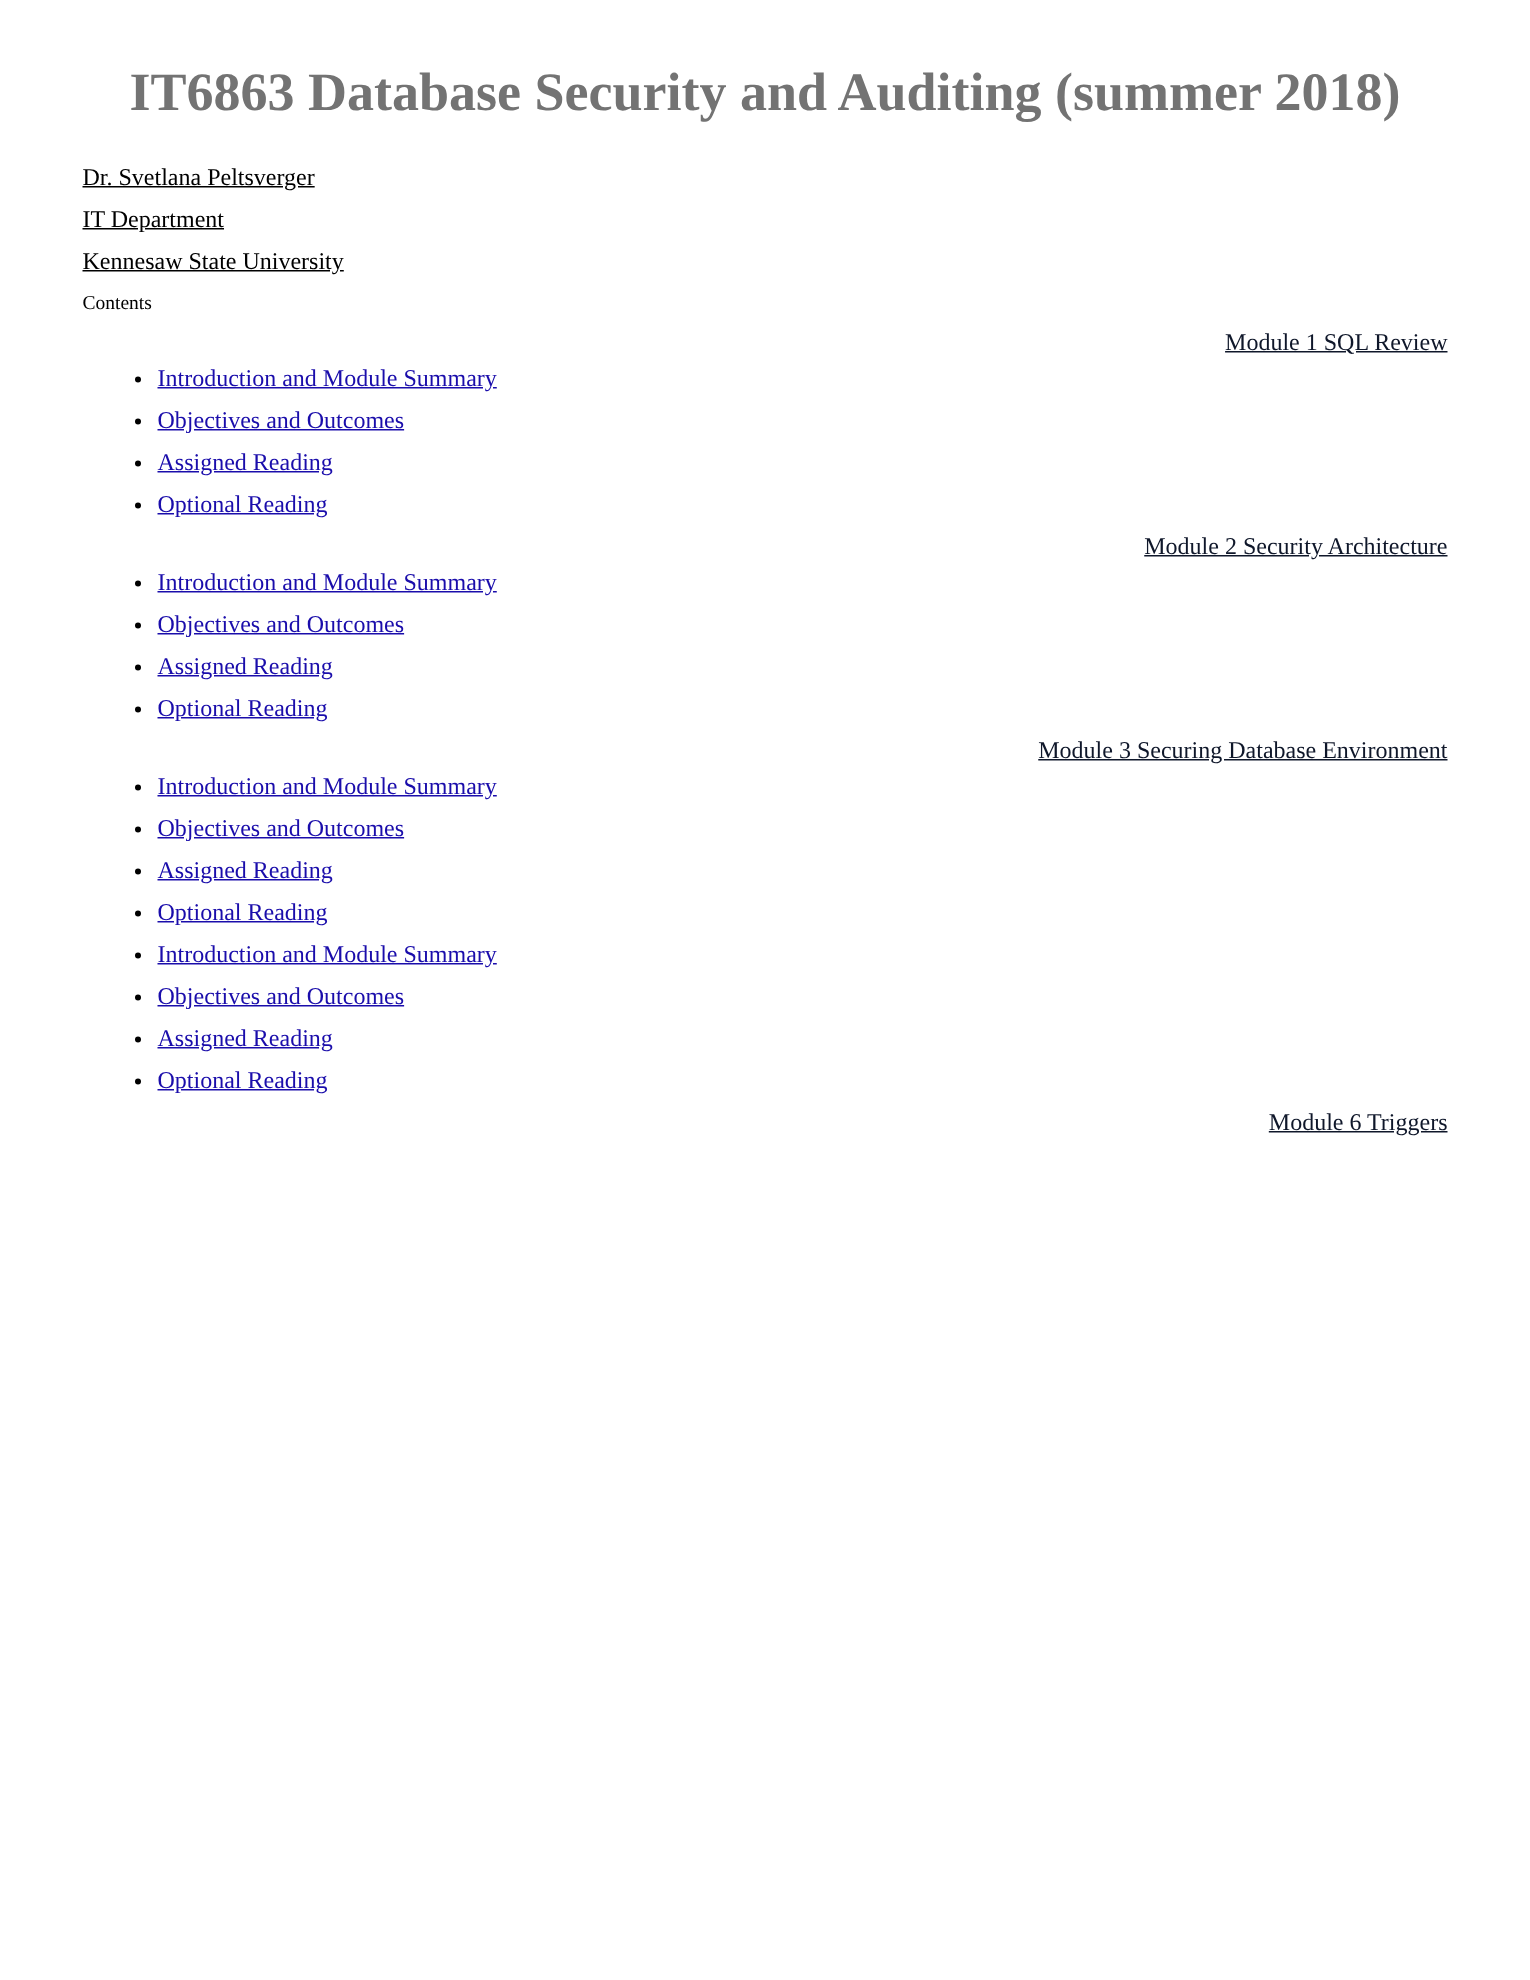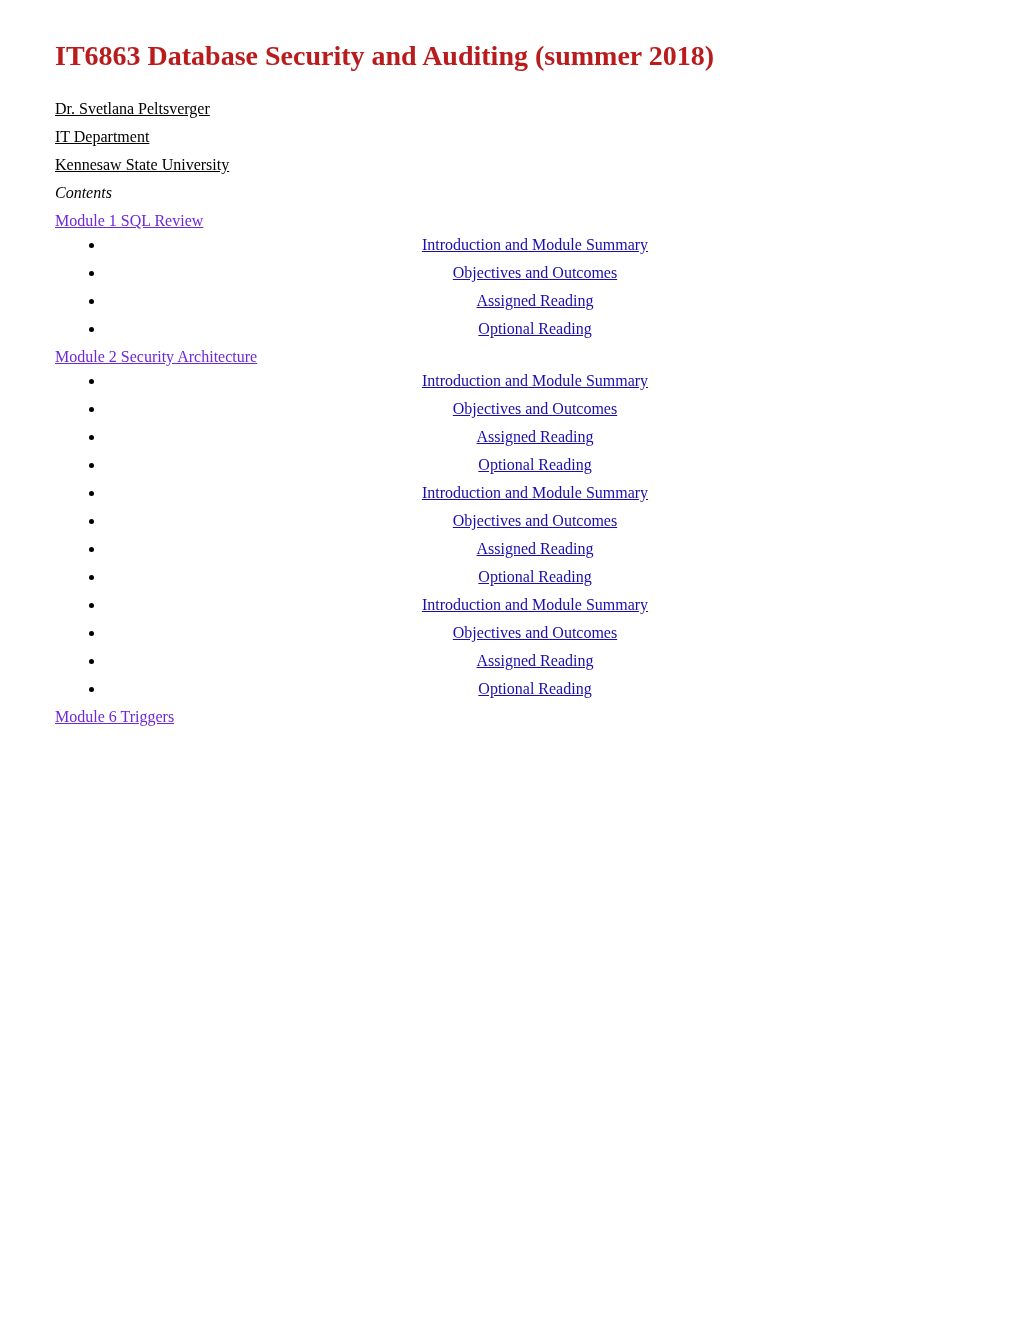--- a/index.html
+++ b/index.html
@@ -10,67 +10,66 @@
     body {
       font-family: Georgia, 'Times New Roman', serif;
       font-size: 16px;
       color: #000;
       background: #fff;
       width: 1020px;
       min-height: 1320px;
       padding: 40px 55px;
     }
     h1 {
-      font-size: 28px;
+      font-size: 36px;
       font-weight: bold;
-      text-align: left;
+      text-align: center;
       margin-bottom: 28px;
-      color: #b91c1c;
+      color: #737373;
     }
     .meta-line {
       font-size: 16px;
       margin-bottom: 10px;
       color: #000;
       text-decoration: underline;
     }
     .contents-label {
-      font-size: 16px;
+      font-size: 13px;
       margin-top: 8px;
       margin-bottom: 8px;
       color: #000;
-      font-style: italic;
     }
     .toc-link {
       display: block;
       color: #1a0dab;
       text-decoration: underline;
       margin-bottom: 6px;
       font-size: 16px;
       cursor: pointer;
     }
     .module-section {
       margin-bottom: 4px;
     }
     .module-title-link {
       display: block;
-      color: #6d28d9;
+      color: #0f172a;
       text-decoration: underline;
       font-size: 16px;
       margin-bottom: 6px;
       margin-top: 10px;
       cursor: pointer;
+      text-align: right;
     }
     .module-items {
       list-style: disc;
       padding-left: 50px;
       margin-bottom: 4px;
     }
     .module-items li {
       margin-bottom: 10px;
-      text-align: center;
     }
     .module-items li a {
       color: #1a0dab;
       text-decoration: underline;
       font-size: 16px;
       cursor: pointer;
     }
   </style>
 </head>
 <body>
@@ -100,20 +99,21 @@
   <a class="module-title-link" href="#">Module 2 Security Architecture</a>
   <ul class="module-items">
     <li><a href="#">Introduction and Module Summary</a></li>
     <li><a href="#">Objectives and Outcomes</a></li>
     <li><a href="#">Assigned Reading</a></li>
     <li><a href="#">Optional Reading</a></li>
   </ul>
 </div>
 
 <div class="module-section">
+  <a class="module-title-link" href="#">Module 3 Securing Database Environment</a>
   <ul class="module-items">
     <li><a href="#">Introduction and Module Summary</a></li>
     <li><a href="#">Objectives and Outcomes</a></li>
     <li><a href="#">Assigned Reading</a></li>
     <li><a href="#">Optional Reading</a></li>
   </ul>
 </div>
 
 <div class="module-section">
   <ul class="module-items">

